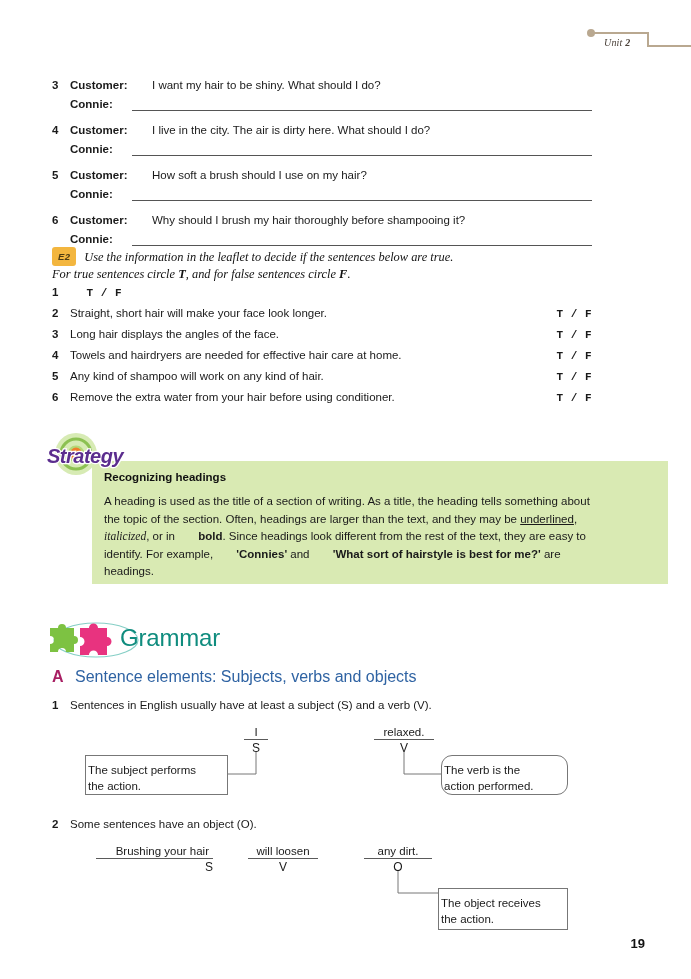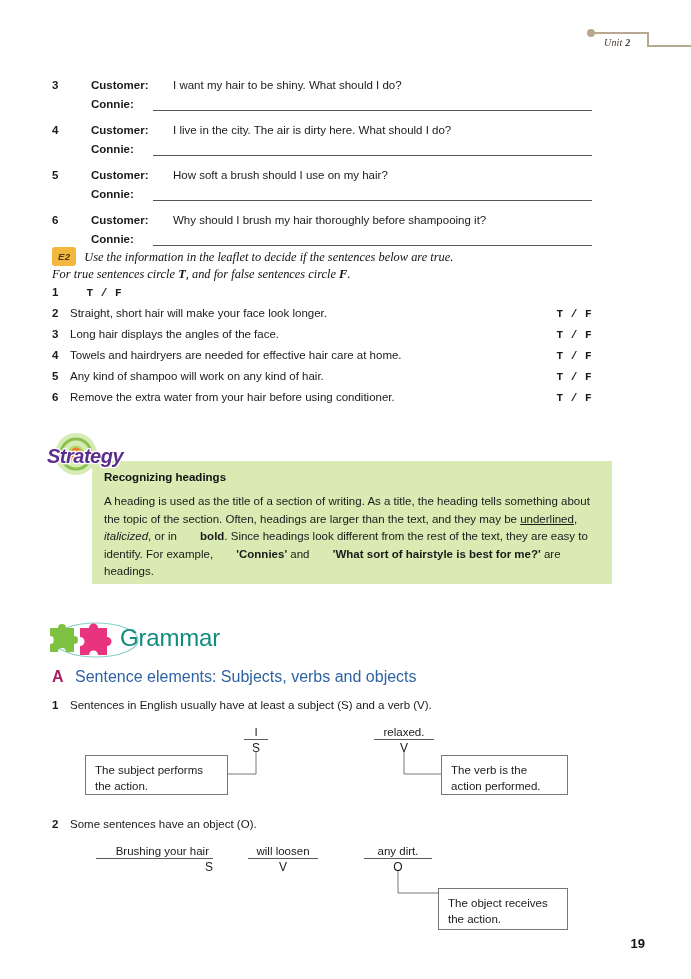--- a/index.html
+++ b/index.html
@@ -58,21 +58,20 @@
   .dlg-body { flex: 1; }
   .dlg-row {
     display: flex;
     line-height: 19px;
   }
   .dlg-role {
     width: 62px;
     flex: none;
     font-size: 11.5px;
     font-weight: bold;
-    margin-left: 21px;
   }
   .dlg-text {
     font-size: 11.5px;
     margin-left: 20px;
   }
   .dlg-blank {
     flex: 1;
     border-bottom: 1px solid #555;
     margin-bottom: 4px;
     height: 15px;
@@ -146,21 +145,21 @@
     width: 96px;
     height: 46px;
     z-index: 4;
   }
   .strategy-logo svg { display: block; }
 
   .strategy-box {
     position: absolute;
     left: 92px;
     top: 461px;
-    width: 520px;
+    width: 576px;
     height: 123px;
     background: #d9eab3;
   }
   .strategy-title {
     position: absolute;
     left: 12px;
     top: 10px;
     font-size: 11.5px;
     font-weight: bold;
     color: #111;
@@ -168,21 +167,21 @@
   .strategy-body {
     position: absolute;
     left: 12px;
     top: 32px;
     width: 492px;
     font-size: 11.5px;
     line-height: 17.5px;
     color: #1a1a1a;
   }
   .strategy-body u { text-decoration: underline; }
-  .strategy-body i { font-style: italic; }
+  .strategy-body i { font-style: italic; font-family: Liberation Serif, serif; }
   .strategy-body b { font-weight: bold; padding-left: 20px; }
 
   
   .grammar-head {
     position: absolute;
     left: 44px;
     top: 618px;
     width: 230px;
     height: 44px;
   }
@@ -258,21 +257,21 @@
     display: block;
     padding-top: 1px;
     font-size: 12px;
   }
   .callout {
     position: absolute;
     border: 1px solid #777;
     background: #fff;
     font-size: 11.5px;
     line-height: 16px;
-    padding: 6px 9px 7px 9px;
+    padding: 6px 9px 7px 2px;
     color: #1a1a1a;
     box-sizing: border-box;
   }
 
   
   .page-num {
     position: absolute;
     right: 46px;
     top: 936px;
     font-size: 13px;
@@ -448,21 +447,21 @@
 </div>
 <div class="dg-token" style="left:374px; top:726px; width:60px;">
   <span class="dg-word">relaxed.</span>
   <span class="dg-letter">V</span>
 </div>
 
 <div class="callout" style="left:85px; top:755px; width:143px; height:40px;">
   <div>The subject performs</div>
   <div>the action.</div>
 </div>
-<div class="callout" style="left:441px; top:755px; width:127px; height:40px;">
+<div class="callout" style="left:441px; top:755px; width:127px; height:40px;border-radius:11px;">
   <div>The verb is the</div>
   <div>action performed.</div>
 </div>
 
 <div class="dg-token" style="left:96px; top:845px; width:117px;text-align:right;">
   <span class="dg-word">Brushing your hair</span>
   <span class="dg-letter">S</span>
 </div>
 <div class="dg-token" style="left:248px; top:845px; width:70px;">
   <span class="dg-word">will loosen</span>

